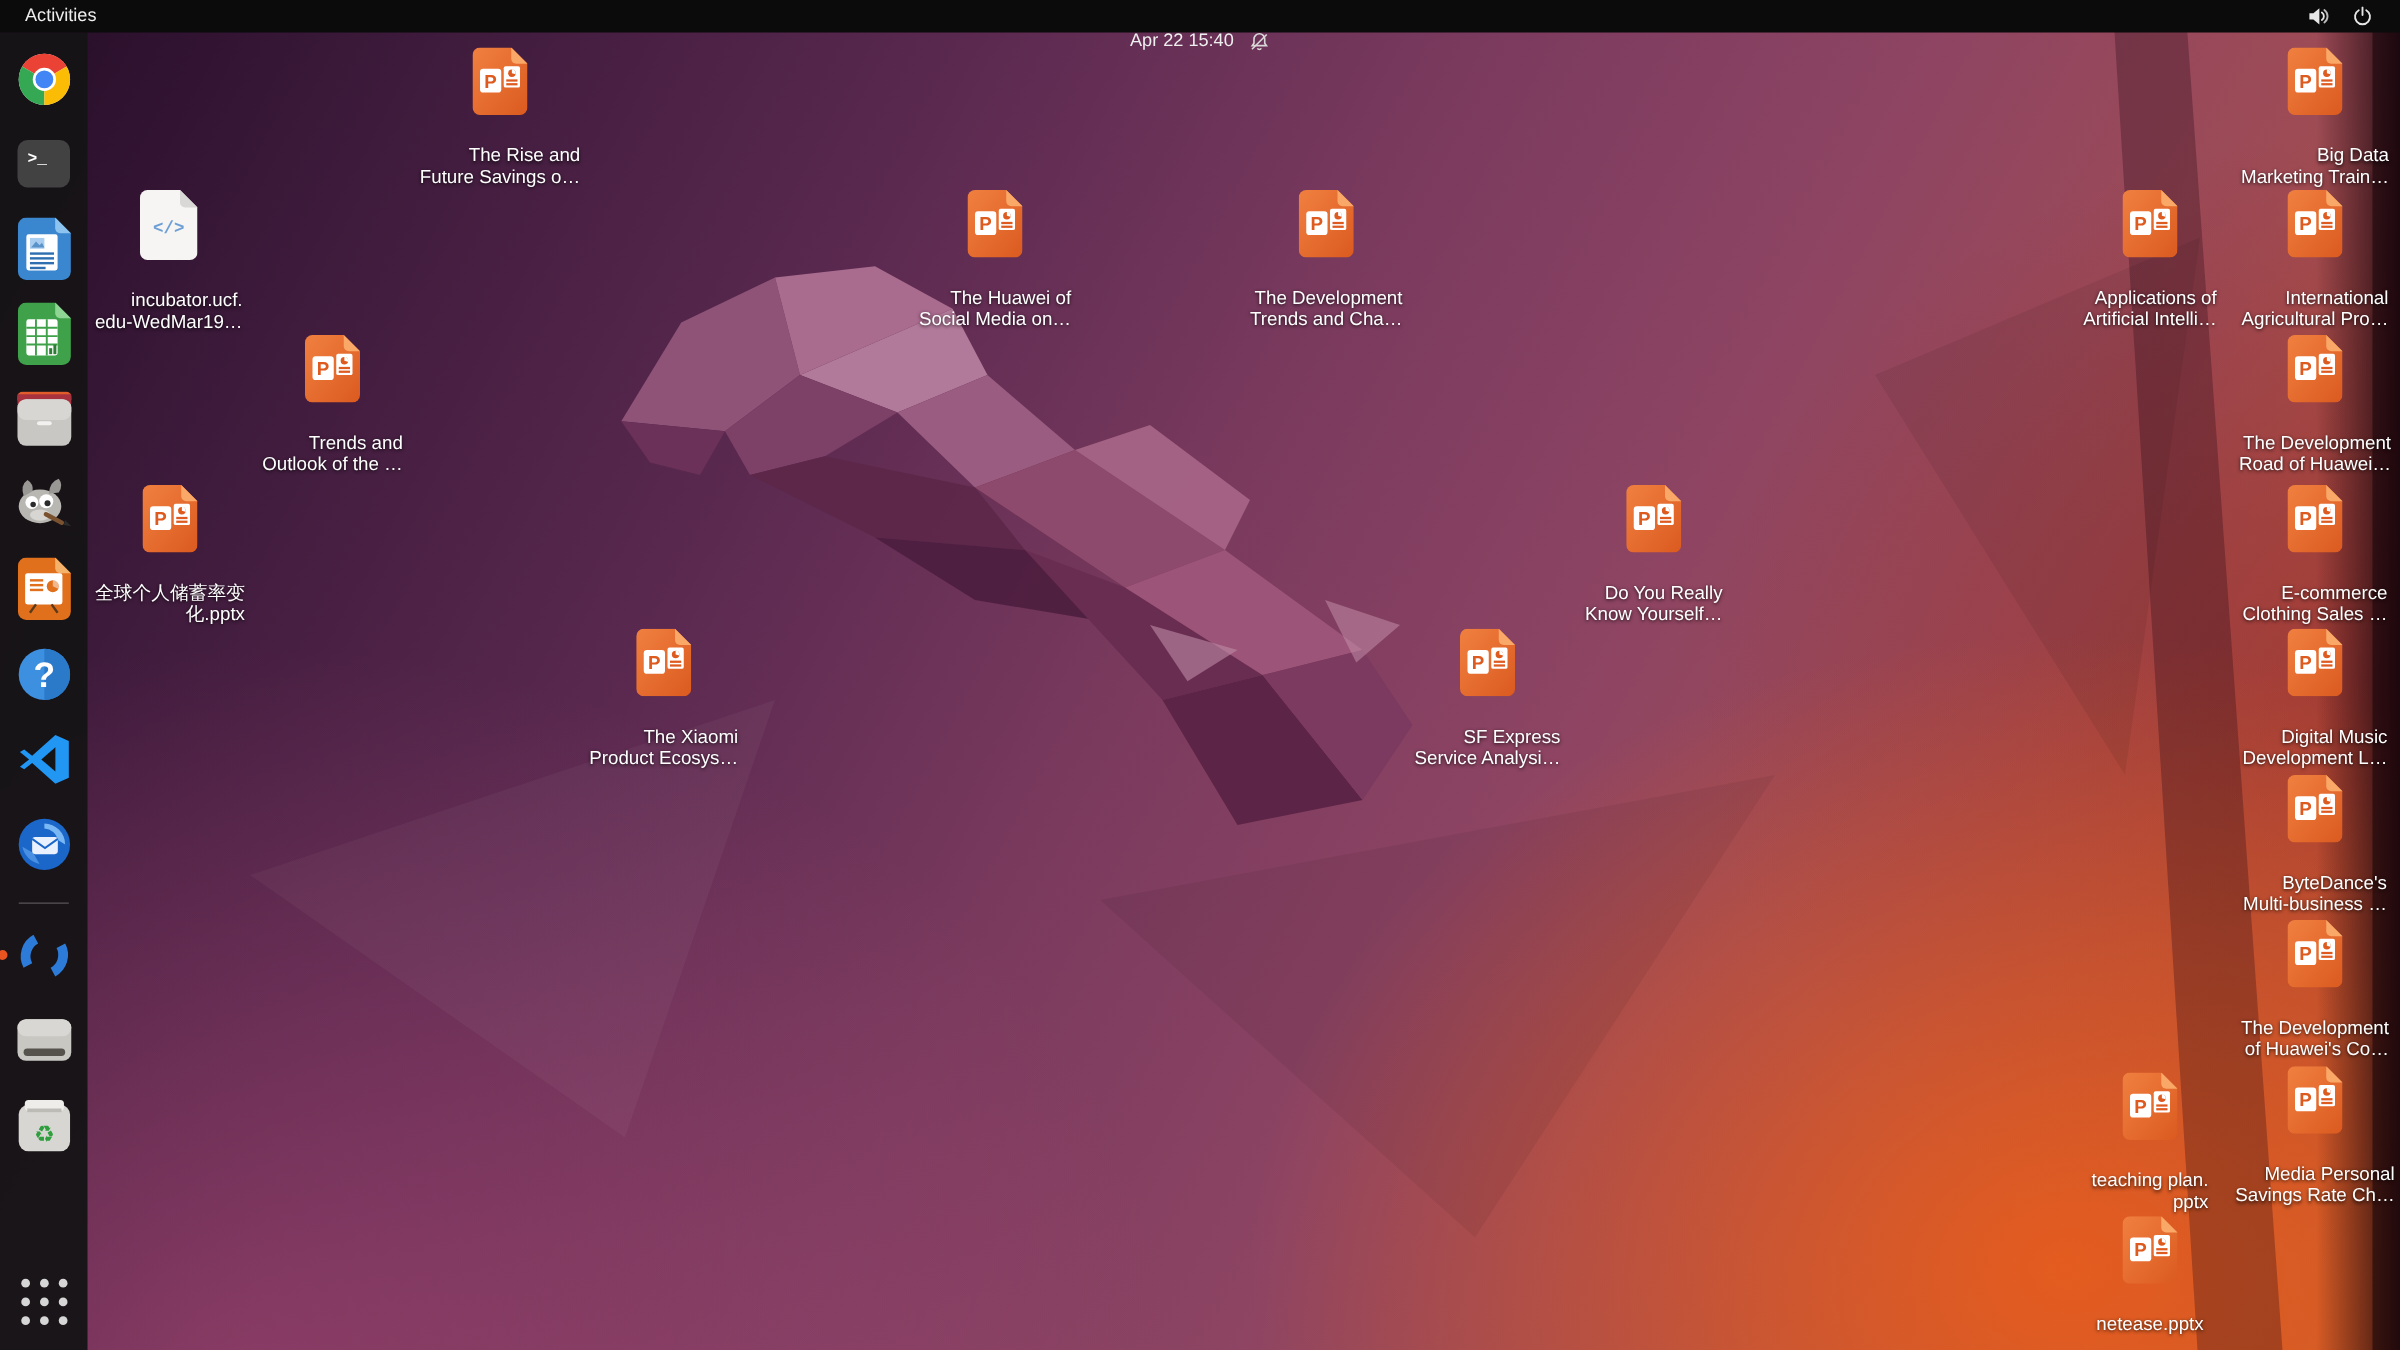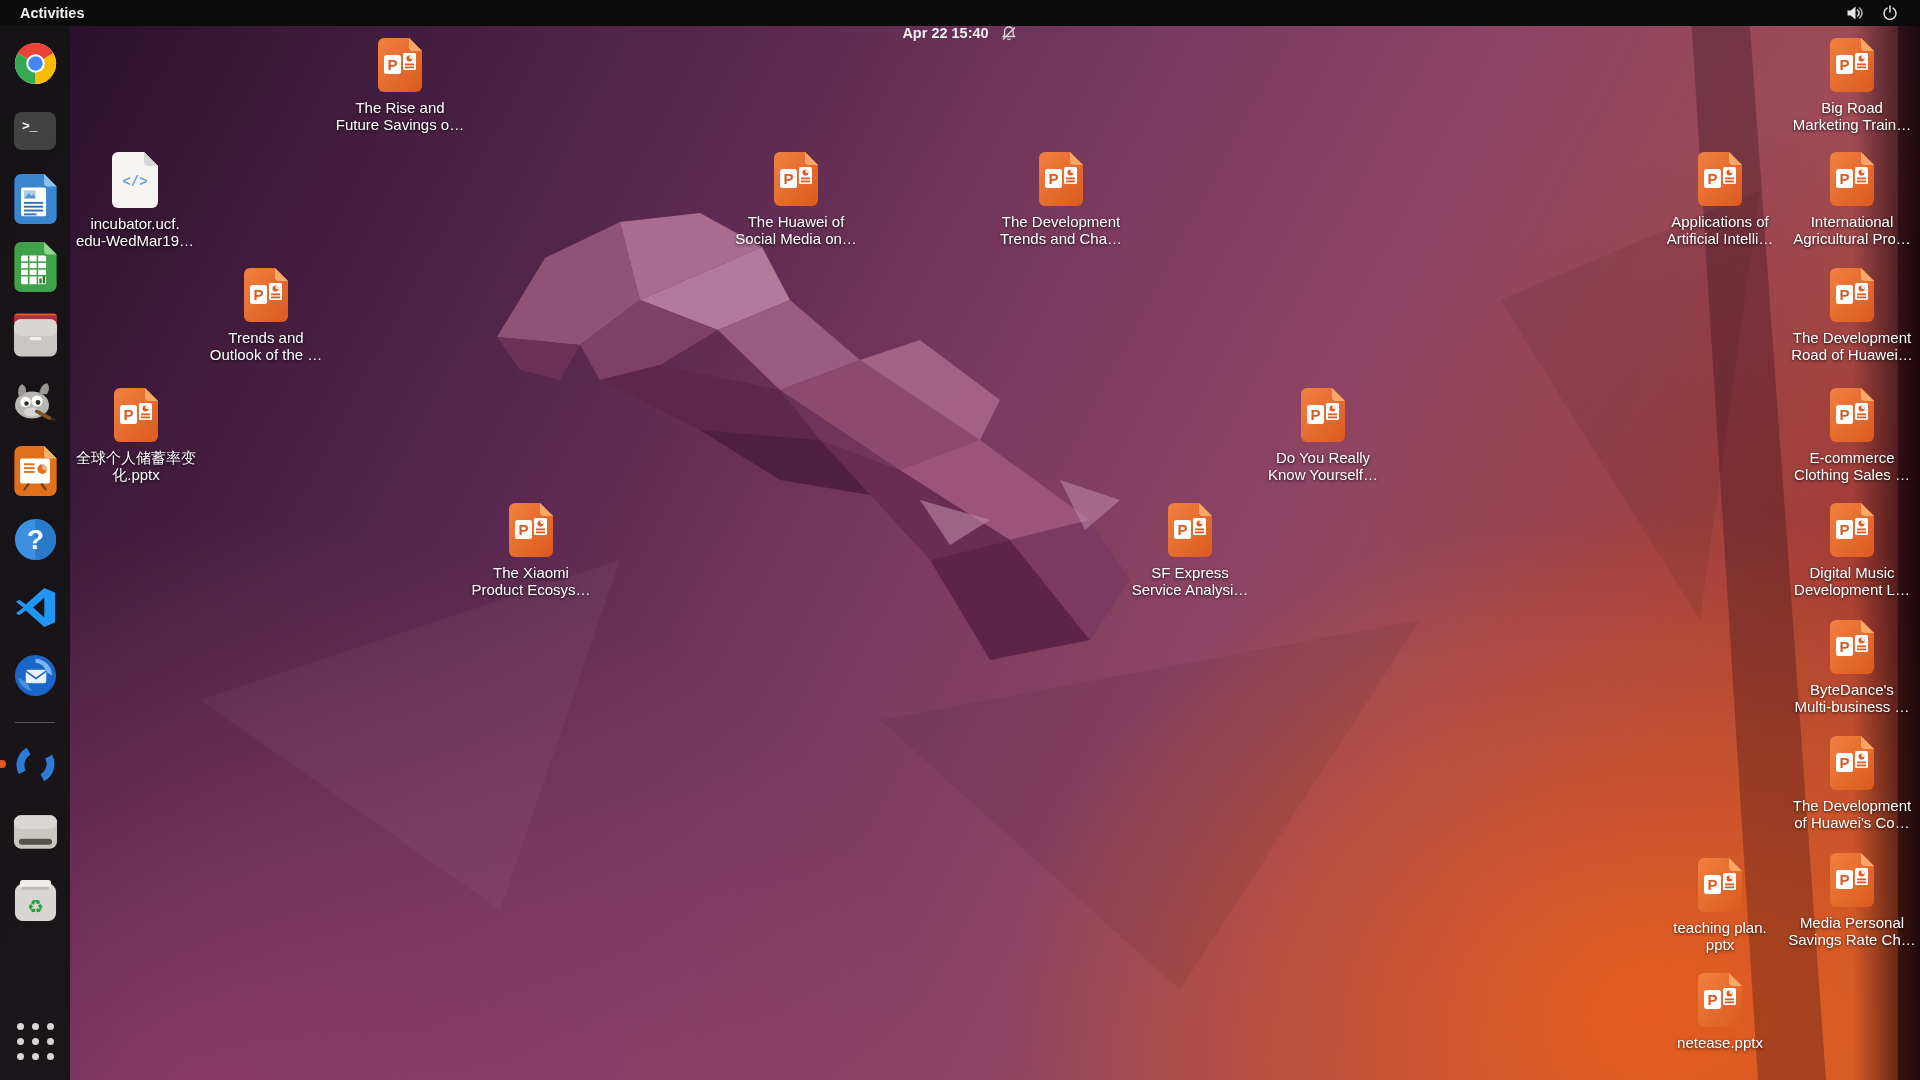--- a/index.html
+++ b/index.html
@@ -16,21 +16,21 @@
       radial-gradient(1050px 820px at 86% 94%, rgba(232,92,28,0.92), rgba(232,92,28,0) 62%),
       radial-gradient(900px 760px at 99% 52%, rgba(148,38,42,0.55), rgba(148,38,42,0) 60%),
       radial-gradient(1150px 900px at 10% 102%, rgba(196,84,128,0.45), rgba(196,84,128,0) 65%),
       linear-gradient(118deg,#250d27 0%,#3d1a3b 14%,#5b2950 32%,#7a3a5e 48%,#8d4463 62%,#9e4b55 76%,#b35640 88%,#c05c2f 100%);
   }
   .wallpaper-art{position:absolute;inset:0;width:1920px;height:1080px;pointer-events:none;}
   
   .topbar{
     position:absolute;top:0;left:0;right:0;height:26px;z-index:60;
     background:#0b0b0b;color:#eee;display:flex;align-items:center;
-    font-size:14.5px;font-weight:bold;
+    font-size:14.5px;font-weight:normal;
   }
   .activities{margin-left:10px;padding:1px 10px;border-radius:13px;cursor:pointer;}
   .clock-group{position:absolute;left:50%;transform:translateX(-50%);display:flex;align-items:center;gap:12px;padding:1px 12px;border-radius:13px;cursor:pointer;margin-top:40px;}
   .top-right{margin-left:auto;display:flex;align-items:center;gap:18px;margin-right:14px;padding:2px 8px;border-radius:13px;cursor:pointer;}
   .tb-icon{display:inline-flex;align-items:center;}
   
   .dock{
     position:absolute;left:0;top:26px;bottom:0;width:70px;z-index:50;
     background:rgba(22,20,22,0.96);
     display:flex;flex-direction:column;align-items:center;padding-top:14px;box-sizing:border-box;
@@ -42,22 +42,22 @@
   .run-dot{position:absolute;left:-13px;top:19px;width:8px;height:8px;border-radius:50%;background:#E95420;}
   .dock-spacer{flex:1;}
   .show-apps{margin-bottom:16px;cursor:pointer;}
   .show-apps .grid{display:grid;grid-template-columns:repeat(3,7px);grid-gap:8px;}
   .show-apps .grid i{width:7px;height:7px;border-radius:50%;background:#d6d6d6;display:block;}
   
   .icon-layer{position:absolute;inset:0;z-index:10;}
   .desktop-icon{position:absolute;width:120px;display:flex;flex-direction:column;align-items:center;cursor:pointer;}
   .glyph-wrap{display:flex;align-items:center;justify-content:center;border-radius:10px;}
   .desktop-icon.selected .glyph-wrap{background:rgba(235,92,35,0.55);padding:7px 17px;}
-  .di-label{margin-top:7px;font-size:15px;line-height:17px;color:#fff;text-align:center;
-    text-shadow:0 1px 3px rgba(0,0,0,0.85);display:flex;flex-direction:column;align-items:center;}
+  .di-label{margin-top:24px;font-size:15px;line-height:17px;color:#fff;text-align:center;
+    text-shadow:0 1px 3px rgba(0,0,0,0.85);display:flex;flex-direction:column;align-items:flex-end;}
   .di-line{white-space:nowrap;}
   .desktop-icon.selected .di-line{background:#E8501E;border-radius:4px;padding:0 7px;text-shadow:none;}
 </style>
 </head>
 <body>
 
 <div class="desktop">
   <svg class="wallpaper-art" viewBox="0 0 1920 1080">
     <polygon points="200,700 620,560 500,910" fill="#ffffff" opacity="0.04"></polygon>
     <polygon points="880,720 1420,620 1180,990" fill="#000000" opacity="0.06"></polygon>
@@ -338,21 +338,21 @@
      <rect x="6" y="17" width="17" height="19" rx="2.5" fill="#fff"></rect>
      <text x="14.5" y="32" font-size="15" font-weight="bold" fill="#DE5B20" text-anchor="middle" font-family="Liberation Sans, sans-serif">P</text>
      <rect x="25" y="15" width="13" height="17" rx="1.5" fill="#fff"></rect>
      <circle cx="31.5" cy="20.5" r="3" fill="#DE5B20"></circle>
      <path d="M31.5 20.5 L31.5 17.5 A3 3 0 0 1 34.4 21.3 Z" fill="#fff"></path>
      <rect x="27" y="25.5" width="9" height="1.8" fill="#DE5B20"></rect>
      <rect x="27" y="28.5" width="9" height="1.8" fill="#DE5B20"></rect>
         </svg>
       </div>
       <div class="di-label">
-        <div class="di-line">Big Road</div>
+        <div class="di-line">Big Data</div>
         <div class="di-line">Marketing Train…</div>
       </div>
     </div>
     <div class="desktop-icon" style="left: 1792px; top: 152px;">
       <div class="glyph-wrap">
         <svg width="44" height="54" viewBox="0 0 44 54">
      <defs>
             <linearGradient id="ppg" x1="0" y1="0" x2="1" y2="1">
        <stop offset="0" stop-color="#F08040"></stop>
               <stop offset="1" stop-color="#DB5A1F"></stop>

